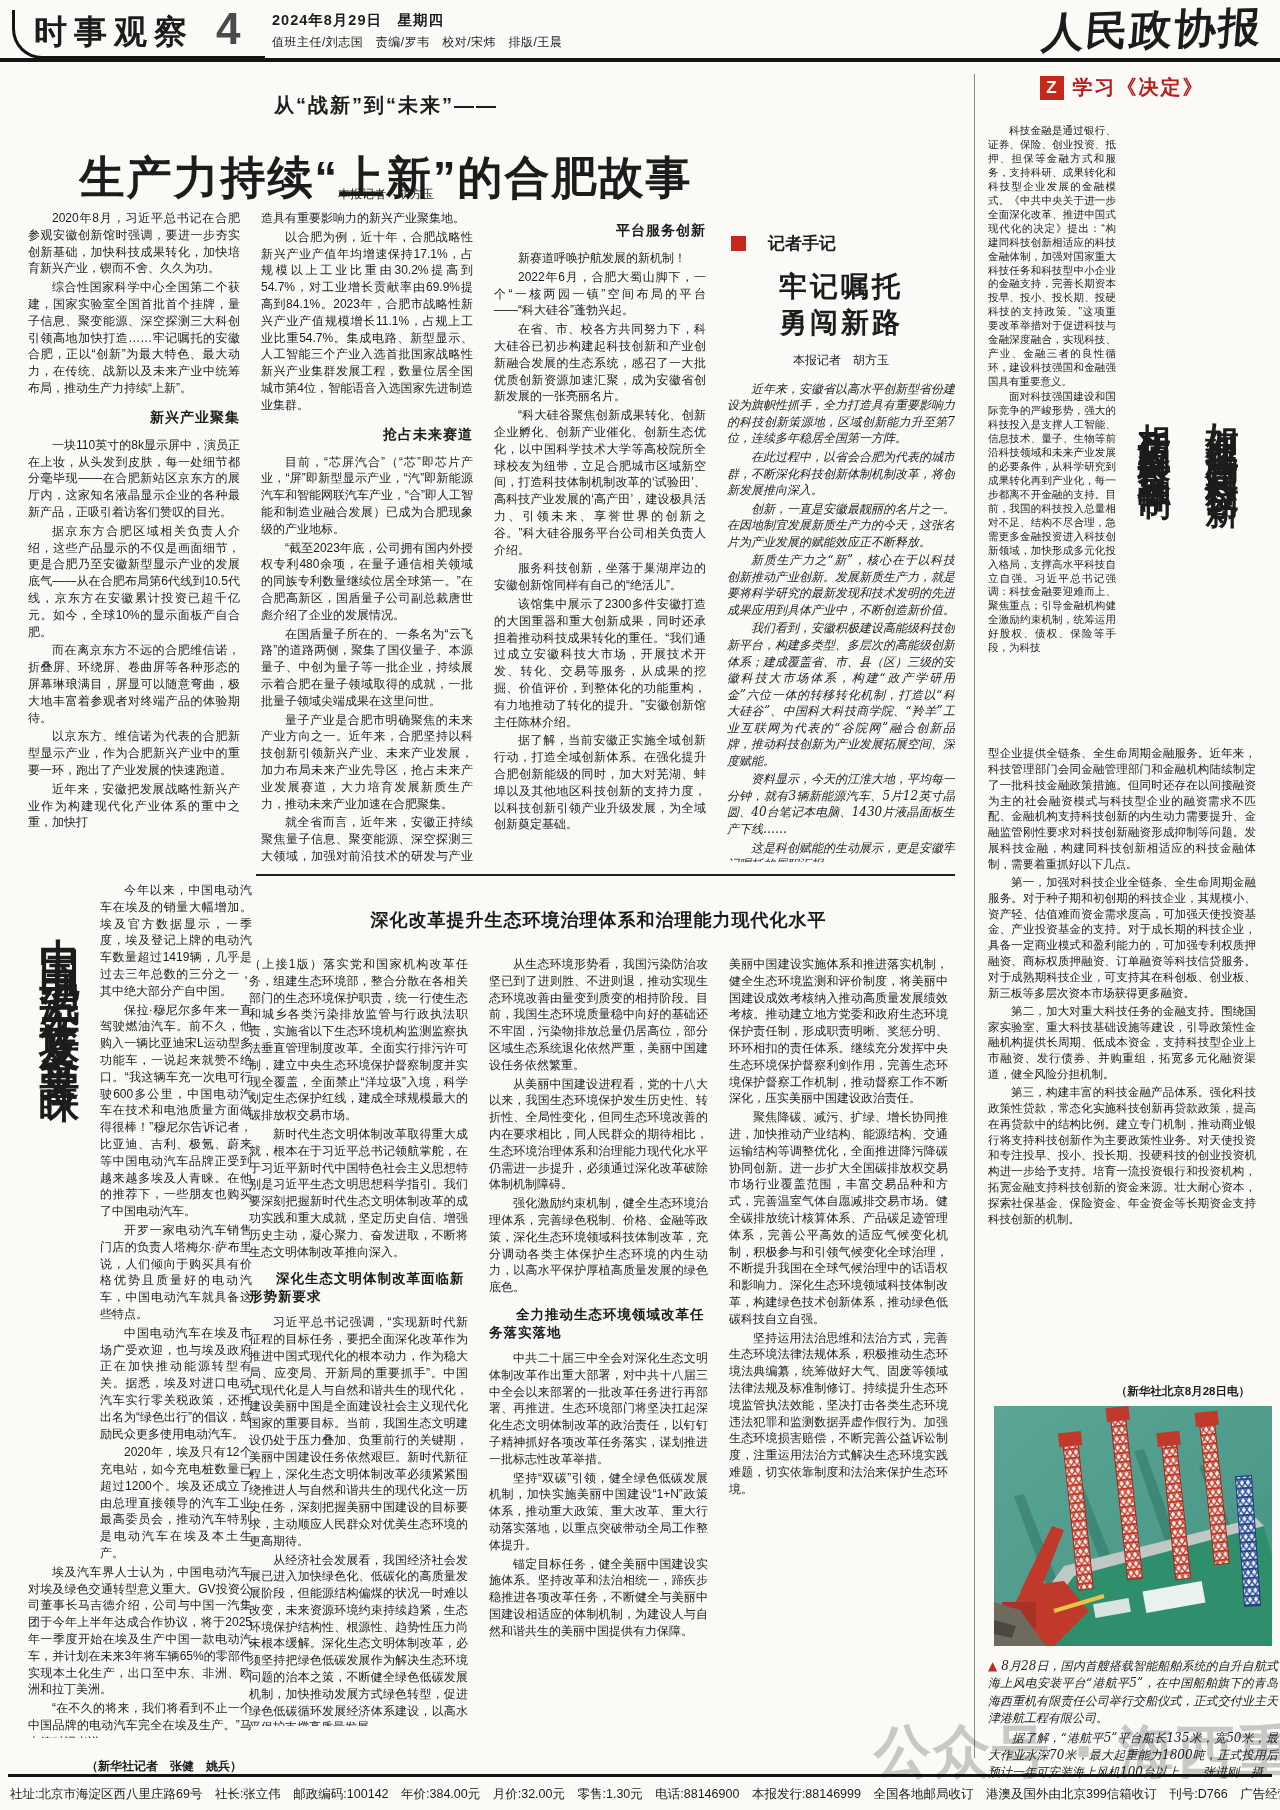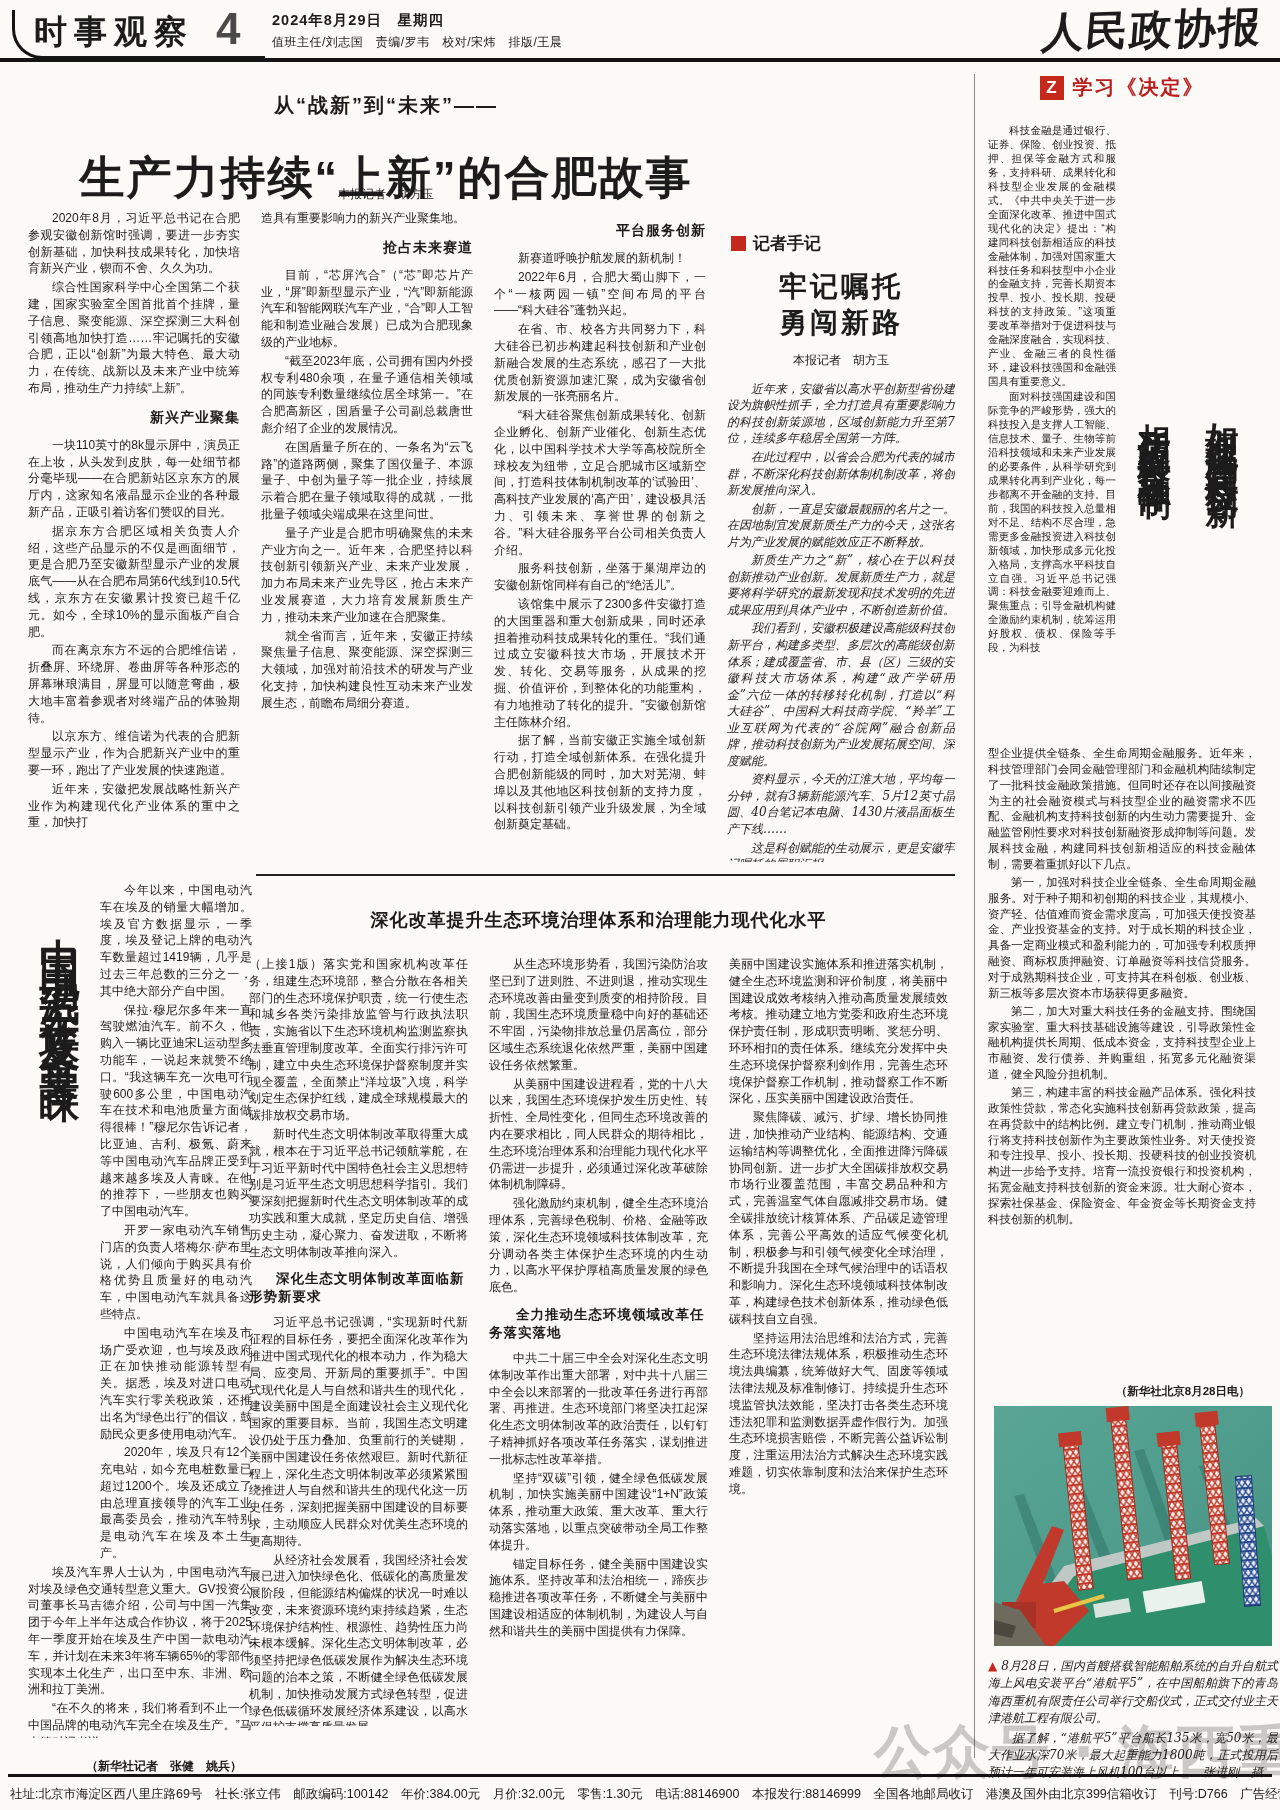--- a/index.html
+++ b/index.html
@@ -26,21 +26,21 @@
   .main{position:absolute;left:28px;top:66px;width:935px;height:1706px;}
   .kicker{position:absolute;left:0;top:26px;width:716px;text-align:center;font-size:20px;font-weight:bold;letter-spacing:2px;}
   .main-headline{position:absolute;left:0;top:52px;width:716px;text-align:center;
     font-size:45px;font-weight:bold;letter-spacing:2px;white-space:nowrap;}
   .main-byline{position:absolute;left:0;top:120px;width:716px;text-align:center;font-size:12px;
     font-family:"DejaVu Serif","Liberation Serif",serif;}
   .top-cols{position:absolute;left:0;top:144px;width:935px;display:flex;gap:21px;}
   .tcol{width:212px;height:652px;overflow:hidden;font-size:12px;}
   
   .note-col{width:228px;height:652px;overflow:hidden;padding-top:22px;box-sizing:border-box;}
-  .note-label{display:flex;align-items:center;gap:7px;font-size:17px;font-weight:bold;margin-left:4px;}
+  .note-label{display:flex;align-items:center;gap:22px;font-size:17px;font-weight:bold;margin-left:4px;}
   .red-square{width:15px;height:15px;background:#c5281c;display:inline-block;}
   .note-title{text-align:center;font-size:28px;font-weight:bold;line-height:1.3;margin:14px 0 10px;letter-spacing:3px;}
   .note-byline{text-align:center;font-size:12px;margin-bottom:12px;font-family:"DejaVu Serif","Liberation Serif",serif;}
   .note-body{font-size:12px;font-family:"DejaVu Serif","Liberation Serif",serif;font-style:italic;}
   .note-body .para{line-height:1.38;}
   .top-rule{position:absolute;left:228px;top:808px;width:699px;border-top:2px solid #222;}
   
   .egypt{position:absolute;left:0;top:816px;width:224px;height:884px;font-size:12px;}
   .egypt-headline{position:absolute;left:2px;top:24px;height:672px;width:58px;
     writing-mode:vertical-rl;font-size:40px;font-weight:bold;letter-spacing:12px;text-align:left;}
@@ -108,20 +108,21 @@
         <p class="para">综合性国家科学中心全国第二个获建，国家实验室全国首批首个挂牌，量子信息、聚变能源、深空探测三大科创引领高地加快打造……牢记嘱托的安徽合肥，正以“创新”为最大特色、最大动力，在传统、战新以及未来产业中统筹布局，推动生产力持续“上新”。</p>
         <div class="subhead">新兴产业聚集</div>
         <p class="para">一块110英寸的8k显示屏中，演员正在上妆，从头发到皮肤，每一处细节都分毫毕现——在合肥新站区京东方的展厅内，这家知名液晶显示企业的各种最新产品，正吸引着访客们赞叹的目光。</p>
         <p class="para">据京东方合肥区域相关负责人介绍，这些产品显示的不仅是画面细节，更是合肥乃至安徽新型显示产业的发展底气——从在合肥布局第6代线到10.5代线，京东方在安徽累计投资已超千亿元。如今，全球10%的显示面板产自合肥。</p>
         <p class="para">而在离京东方不远的合肥维信诺，折叠屏、环绕屏、卷曲屏等各种形态的屏幕琳琅满目，屏显可以随意弯曲，极大地丰富着参观者对终端产品的体验期待。</p>
         <p class="para">以京东方、维信诺为代表的合肥新型显示产业，作为合肥新兴产业中的重要一环，跑出了产业发展的快速跑道。</p>
         <p class="para">近年来，安徽把发展战略性新兴产业作为构建现代化产业体系的重中之重，加快打</p>
       </div>
     <div class="tcol">
         <p class="para cont">造具有重要影响力的新兴产业聚集地。</p>
+        <p class="para">以合肥为例，近十年，合肥战略性新兴产业产值年均增速保持17.1%，占规模以上工业比重由30.2%提高到54.7%，对工业增长贡献率由69.9%提高到84.1%。2023年，合肥市战略性新兴产业产值规模增长11.1%，占规上工业比重54.7%。集成电路、新型显示、人工智能三个产业入选首批国家战略性新兴产业集群发展工程，数量位居全国城市第4位，智能语音入选国家先进制造业集群。</p>
         <div class="subhead">抢占未来赛道</div>
         <p class="para">目前，“芯屏汽合”（“芯”即芯片产业，“屏”即新型显示产业，“汽”即新能源汽车和智能网联汽车产业，“合”即人工智能和制造业融合发展）已成为合肥现象级的产业地标。</p>
         <p class="para">“截至2023年底，公司拥有国内外授权专利480余项，在量子通信相关领域的同族专利数量继续位居全球第一。”在合肥高新区，国盾量子公司副总裁唐世彪介绍了企业的发展情况。</p>
         <p class="para">在国盾量子所在的、一条名为“云飞路”的道路两侧，聚集了国仪量子、本源量子、中创为量子等一批企业，持续展示着合肥在量子领域取得的成就，一批批量子领域尖端成果在这里问世。</p>
         <p class="para">量子产业是合肥市明确聚焦的未来产业方向之一。近年来，合肥坚持以科技创新引领新兴产业、未来产业发展，加力布局未来产业先导区，抢占未来产业发展赛道，大力培育发展新质生产力，推动未来产业加速在合肥聚集。</p>
         <p class="para">就全省而言，近年来，安徽正持续聚焦量子信息、聚变能源、深空探测三大领域，加强对前沿技术的研发与产业化支持，加快构建良性互动未来产业发展生态，前瞻布局细分赛道。</p>
       </div>
     <div class="tcol">
         <div class="subhead">平台服务创新</div>
         <p class="para">新赛道呼唤护航发展的新机制！</p>

